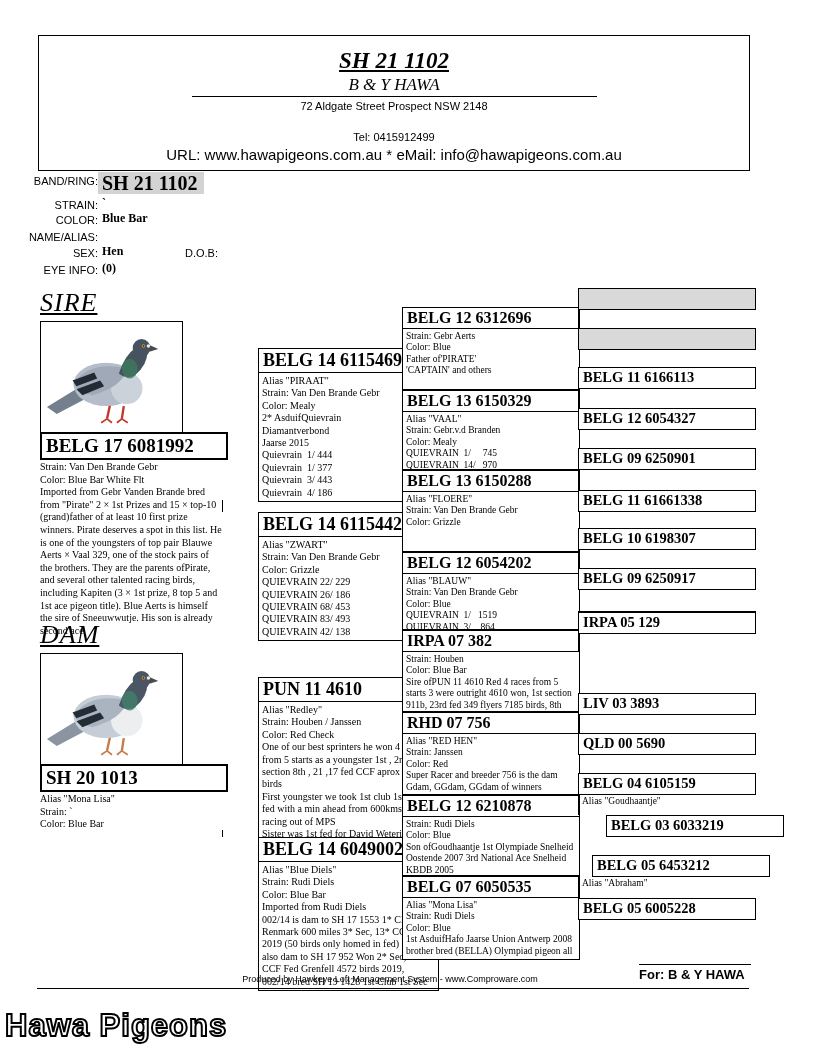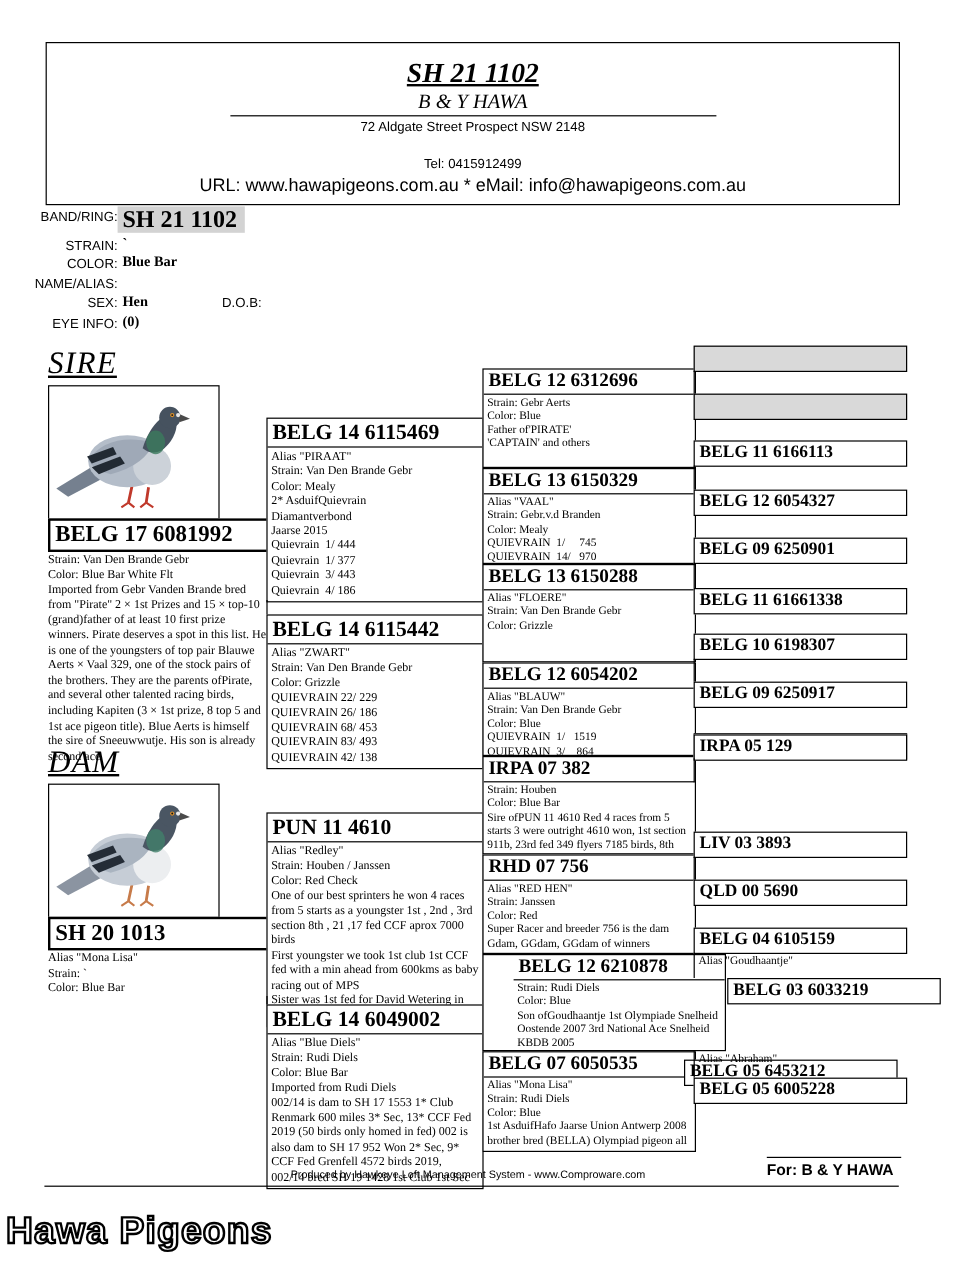--- a/index.html
+++ b/index.html
@@ -34,21 +34,21 @@
          font-family:"Liberation Serif",serif;font-weight:bold;font-size:19px;padding:1px 4px;}
 
   
   .entry{border:1.2px solid #000;background:#fff;}
   .ehead{font-family:"Liberation Serif",serif;font-weight:bold;border-bottom:1.2px solid #000;padding:1px 4px;}
   .g2 .ehead{font-size:18px;}
   .g3 .ehead{font-size:16px;}
   .edetails{font-family:"Liberation Serif",serif;padding:2px 3px;white-space:pre-wrap;}
   .g2 .edetails{font-size:10px;line-height:12.4px;}
   .g3 .edetails{font-size:9.5px;line-height:11.4px;}
-  .g2{width:179px;}
+  .g2{width:179px;margin-left:36px;}
   .g3{width:176px;overflow:hidden;}
   .freedetails{font-family:"Liberation Serif",serif;font-size:10px;line-height:12.6px;white-space:pre-wrap;width:182px;}
 
   
   .g4{width:172px;height:20px;border:1.3px solid #000;background:#fff;
       font-family:"Liberation Serif",serif;font-weight:bold;font-size:14.5px;line-height:19px;padding-left:4px;}
   .g4alias{font-family:"Liberation Serif",serif;font-size:9.5px;padding-left:2px;}
 
   .conn{width:0;border-left:1.3px solid #000;}
 
@@ -176,21 +176,21 @@
     <div class="edetails"><div>Alias "BLAUW"</div><div>Strain: Van Den Brande Gebr</div><div>Color: Blue</div><div>QUIEVRAIN  1/   1519</div><div>QUIEVRAIN  3/    864</div></div>
   </div>
   <div class="abs entry g3" style="left:402px;top:630px;height:80px;">
     <div class="ehead">IRPA 07 382</div>
     <div class="edetails"><div>Strain: Houben</div><div>Color: Blue Bar</div><div>Sire ofPUN 11 4610 Red 4 races from 5 starts 3 were outright 4610 won, 1st section 911b, 23rd fed 349 flyers 7185 birds, 8th</div></div>
   </div>
   <div class="abs entry g3" style="left:402px;top:712px;height:81px;">
     <div class="ehead">RHD 07 756</div>
     <div class="edetails"><div>Alias "RED HEN"</div><div>Strain: Janssen</div><div>Color: Red</div><div>Super Racer and breeder 756 is the dam Gdam, GGdam, GGdam of winners</div></div>
   </div>
-  <div class="abs entry g3" style="left:402px;top:795px;height:79px;padding-left:25px;">
+  <div class="abs entry g3" style="left:402px;top:795px;height:79px;">
     <div class="ehead">BELG 12 6210878</div>
     <div class="edetails"><div>Strain: Rudi Diels</div><div>Color: Blue</div><div>Son ofGoudhaantje 1st Olympiade Snelheid Oostende 2007 3rd National Ace Snelheid KBDB 2005</div></div>
   </div>
   <div class="abs entry g3" style="left:402px;top:876px;height:82px;">
     <div class="ehead">BELG 07 6050535</div>
     <div class="edetails"><div>Alias "Mona Lisa"</div><div>Strain: Rudi Diels</div><div>Color: Blue</div><div>1st AsduifHafo Jaarse Union Antwerp 2008 brother bred (BELLA) Olympiad pigeon all</div></div>
   </div>
 
   <div class="abs g4" style="left: 578px; top: 288px; background: rgb(217, 217, 217);"></div>
   <div class="abs g4" style="left: 578px; top: 328px; background: rgb(217, 217, 217);"></div>
@@ -200,21 +200,21 @@
   <div class="abs g4" style="left:578px;top:490px;">BELG 11 61661338</div>
   <div class="abs g4" style="left:578px;top:528px;">BELG 10 6198307</div>
   <div class="abs g4" style="left:578px;top:568px;">BELG 09 6250917</div>
   <div class="abs g4" style="left:578px;top:611px;">IRPA 05 225</div>
   <div class="abs g4" style="left:578px;top:612px;">IRPA 05 129</div>
   <div class="abs g4" style="left:578px;top:693px;">LIV 03 3893</div>
   <div class="abs g4" style="left:578px;top:733px;">QLD 00 5690</div>
   <div class="abs g4" style="left:578px;top:773px;">BELG 04 6105159</div>
   <div class="abs g4alias" style="left:580px;top:796px;">Alias "Goudhaantje"</div>
   <div class="abs g4" style="left:606px;top:815px;">BELG 03 6033219</div>
-  <div class="abs g4" style="left:570px;top:855px;margin-top:28px;">BELG 05 6453212</div>
+  <div class="abs g4" style="left:592px;top:855px;">BELG 05 6453212</div>
   <div class="abs g4alias" style="left:580px;top:878px;">Alias "Abraham"</div>
   <div class="abs g4" style="left:578px;top:898px;">BELG 05 6005228</div>
 
   <div class="abs conn" style="left:578px;top:309px;height:19px;"></div>
   <div class="abs conn" style="left:578px;top:388px;height:20px;"></div>
   <div class="abs conn" style="left:578px;top:469px;height:21px;"></div>
   <div class="abs conn" style="left:578px;top:549px;height:19px;"></div>
   <div class="abs conn" style="left:578px;top:632px;height:20px;"></div>
   <div class="abs conn" style="left:578px;top:714px;height:19px;"></div>
   <div class="abs conn" style="left:578px;top:794px;height:21px;"></div>

